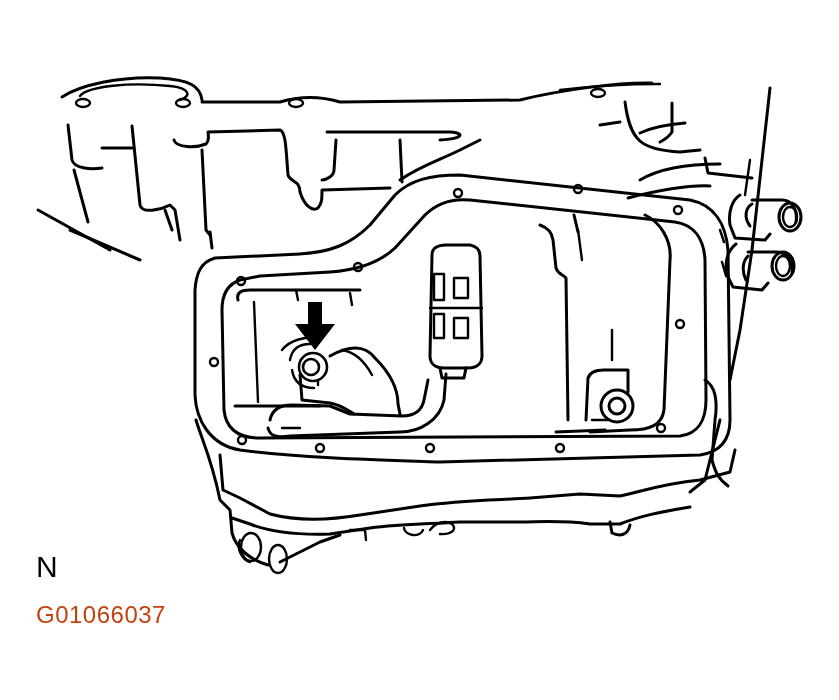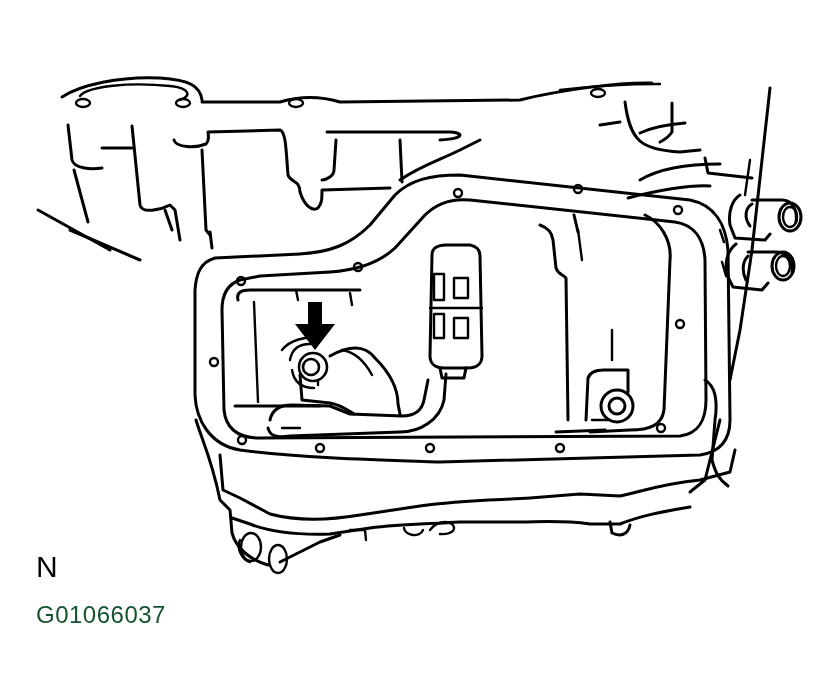--- a/index.html
+++ b/index.html
@@ -8,21 +8,21 @@
     svg.drawing { position: absolute; left: 0; top: 0; }
     .ln { fill: none; stroke: #000; stroke-width: 3; stroke-linecap: round; stroke-linejoin: round; }
     .thin { stroke-width: 2.4; }
     .bolt { fill: #fff; stroke: #000; stroke-width: 2.6; }
     .view-label {
       position: absolute; left: 36px; top: 550px;
       font-family: "Liberation Sans", sans-serif; font-size: 30px; color: #000;
     }
     .fig-id {
       position: absolute; left: 36px; top: 601px;
-      font-family: "Liberation Sans", sans-serif; font-size: 24px; color: #14532d; letter-spacing: 0.5px;
+      font-family: "Liberation Sans", sans-serif; font-size: 24px; color: #c2410c; letter-spacing: 0.5px;
     }
   </style>
 </head>
 <body>
 
 <div class="stage">
   <svg class="drawing" width="839" height="700" viewBox="0 0 839 700">
 
     <g>
       <path class="ln" d="M62,97 C80,85 120,76 160,78 C190,80 200,86 202,100"></path>

